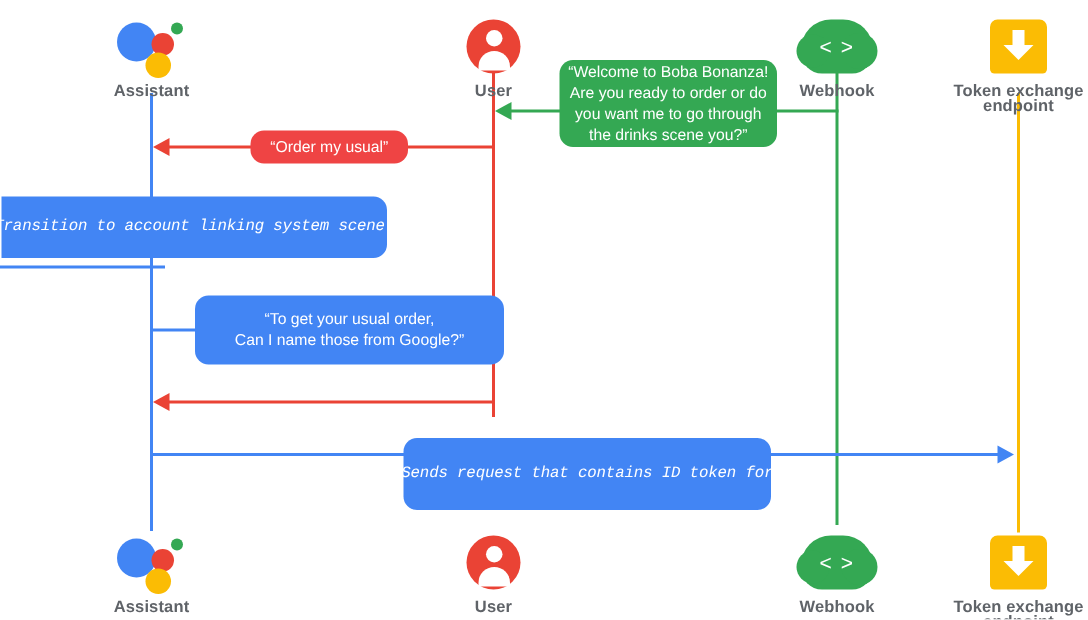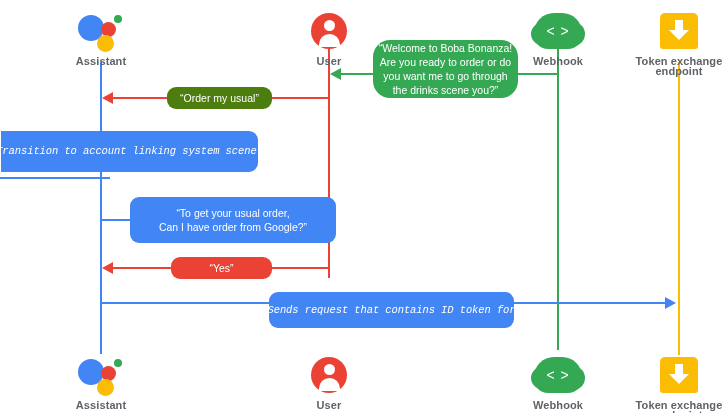--- a/index.html
+++ b/index.html
@@ -167,45 +167,42 @@
 
   <div class="arrow-line" style="left:101px; top:219px; width:222px; background:#4285f4;"></div>
   <div class="arrow-head-right" style="left:318px; top:214px; border-left:11px solid #4285f4;"></div>
 
   <div class="arrow-line" style="left:107px; top:267px; width:223px; background:#ea4335;"></div>
   <div class="arrow-head-left" style="left:102px; top:262px; border-right:11px solid #ea4335;"></div>
 
   <div class="arrow-line" style="left:101px; top:302px; width:568px; background:#4285f4;"></div>
   <div class="arrow-head-right" style="left:665px; top:297px; border-left:11px solid #4285f4;"></div>
 
-  <div class="msg speech" style="left:373px; top:40px; width:145px; height:58px; background:#34a853;border-radius:17px;">
+  <div class="msg speech" style="left:373px; top:40px; width:145px; height:58px; background:#34a853;">
     <span class="ln">“Welcome to Boba Bonanza!</span>
     <span class="ln">Are you ready to order or do</span>
     <span class="ln">you want me to go through</span>
     <span class="ln">the drinks scene you?”</span>
   </div>
 
-  <div class="msg speech" style="left:167px; top:87px; width:105px; height:22px; background:#4d7c0f;">
+  <div class="msg speech" style="left:167px; top:87px; width:105px; height:22px; background:#ef4444;">
     <span class="ln">“Order my usual”</span>
   </div>
 
   <div class="msg code" style="left:1px; top:131px; width:257px; height:41px; background:#4285f4; border-radius:0 9px 9px 0;">
     <span class="ln">Transition to account linking system scene.</span>
   </div>
 
   <div class="msg speech" style="left:130px; top:197px; width:206px; height:46px; background:#4285f4;">
     <span class="ln">“To get your usual order,</span>
-    <span class="ln">Can I have order from Google?”</span>
-  </div>
-
-  <div class="msg speech" style="left:171px; top:257px; width:101px; height:22px; background:#ea4335;">
-    <span class="ln">“Yes”</span>
-  </div>
-
-  <div class="msg code" style="left:269px; top:292px; width:245px; height:36px; background:#4285f4;">
+    <span class="ln">Can I name those from Google?”</span>
+  </div>
+
+
+  <div class="msg code" style="left:269px; top:292px; width:245px; height:48px; background:#4285f4;">
     <span class="ln">Sends request that contains ID token for</span>
   </div>
 
   <div class="actor" style="left:101px; top:8px;">
     <div class="actor-icon">
       <span class="assistant-mark">
         <i class="am-blue"></i>
           <i class="am-red"></i>
           <i class="am-green"></i>
           <i class="am-yellow"></i>

